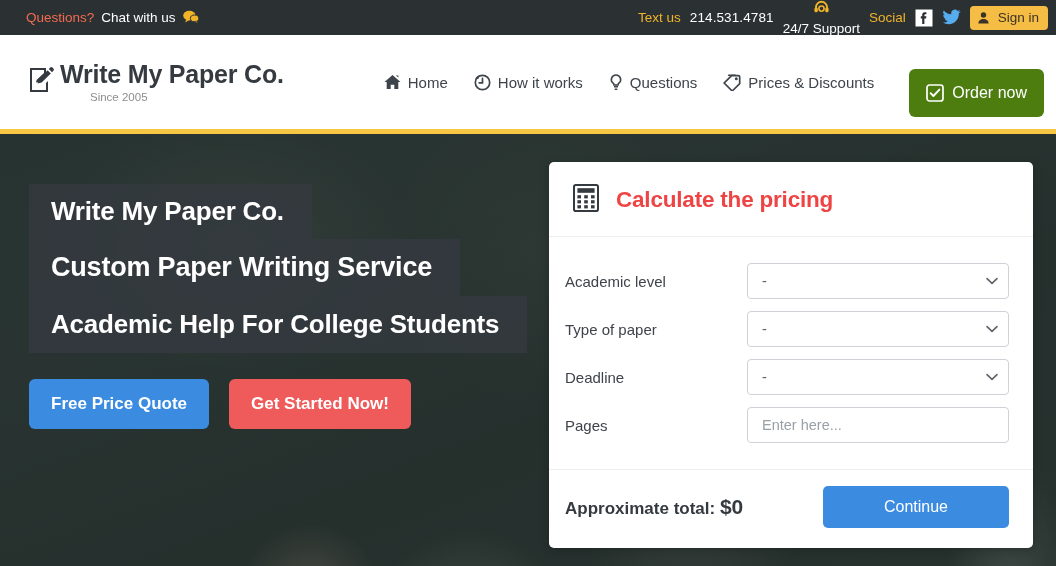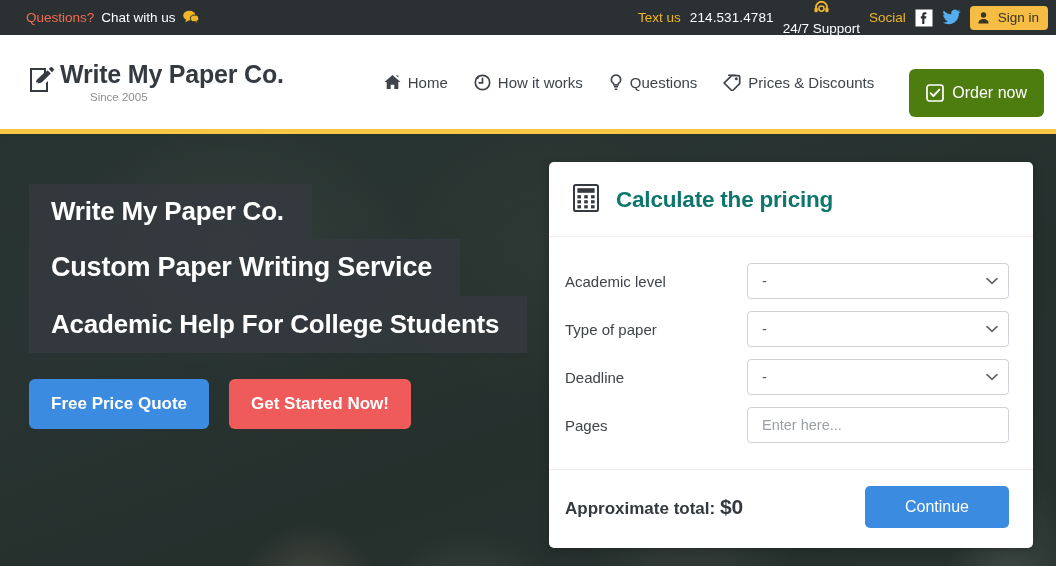--- a/index.html
+++ b/index.html
@@ -193,21 +193,21 @@
   .calc-head {
     display: flex;
     align-items: center;
     gap: 17px;
     padding: 22px 24px 20px 24px;
     border-bottom: 1px solid #eceef0;
   }
   .calc-title {
     font-size: 22.5px;
     font-weight: bold;
-    color: #0f766e;
+    color: #ef4444;
     letter-spacing: -0.2px;
   }
 
   .calc-body { padding: 20px 24px 20px 16px; }
   .frow {
     display: flex;
     align-items: center;
     height: 48px;
   }
   .frow-label {
@@ -248,21 +248,21 @@
   }
   .approx .amt { font-size: 21px; }
   .continue-btn {
     background: #3b8ce0;
     border: none;
     border-radius: 5px;
     color: #ffffff;
     font-size: 16px;
     font-family: "Liberation Sans", sans-serif;
     height: 42px;
-    width: 144px;
+    width: 186px;
     cursor: pointer;
   }
 </style>
 </head>
 <body>
 
 <div class="topbar">
 
   <div class="topbar-left">
     <span class="t-orange">Questions?</span>

